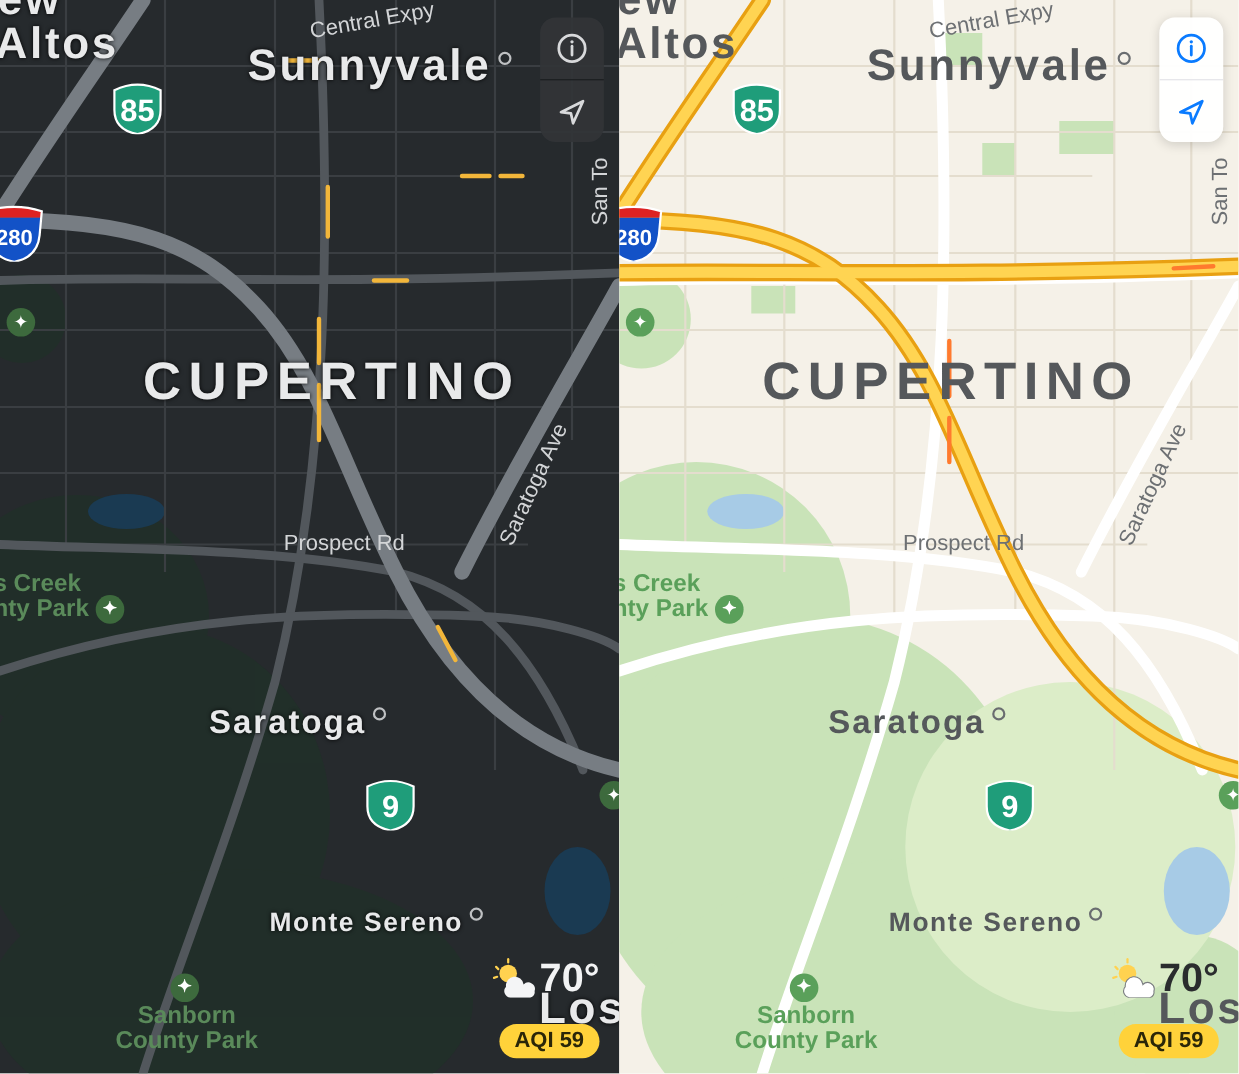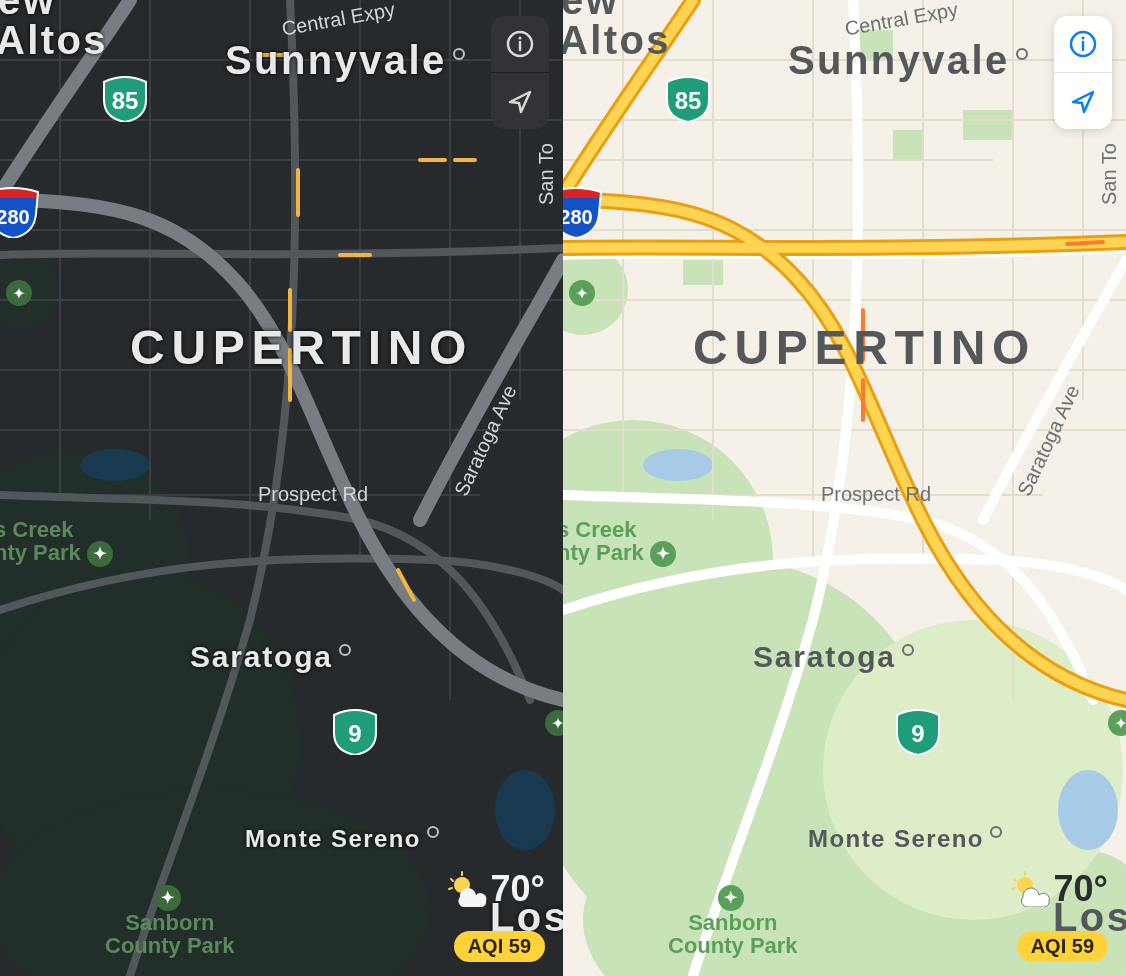--- a/index.html
+++ b/index.html
@@ -21,21 +21,21 @@
   .road-lbl{position:absolute;font-size:20px;white-space:nowrap}
   .dark .road-lbl{color:#d3d5d7}
   .light .road-lbl{color:#6d7073}
   .park-lbl{position:absolute;font-size:22px;line-height:1.05;color:#5aa05a;font-weight:600}
   .dark .park-lbl{color:#5a8a5a}
   .park-ic{display:inline-flex;width:26px;height:26px;border-radius:50%;background:#5aa05a;color:#fff;align-items:center;justify-content:center;font-size:16px;margin-right:4px;vertical-align:middle}
   .dark .park-ic{background:#3d6a3d}
   .shield{position:absolute;display:flex;align-items:center;justify-content:center;font-weight:700;color:#fff}
   .shield.ca{width:50px;height:50px}
   .shield.ca svg{position:absolute;inset:0}
-  .shield.ca span{position:relative;z-index:1;font-size:24px;top:4px}
+  .shield.ca span{position:relative;z-index:1;font-size:28px;top:4px}
   .shield.i{width:54px;height:54px}
   .shield.i svg{position:absolute;inset:0}
   .shield.i span{position:relative;z-index:1;font-size:20px;top:6px}
   .ctrl{position:absolute;top:16px;right:14px;width:58px;border-radius:14px;display:flex;flex-direction:column;overflow:hidden}
   .dark .ctrl{background:rgba(50,52,55,.92)}
   .light .ctrl{background:rgba(255,255,255,.95);box-shadow:0 2px 10px rgba(0,0,0,.15)}
   .ctrl .btn{height:56px;display:flex;align-items:center;justify-content:center;cursor:pointer}
   .dark .ctrl .btn+.btn{border-top:1px solid #1a1c1e}
   .light .ctrl .btn+.btn{border-top:1px solid #e2e2e6}
   .ctrl svg{width:30px;height:30px}

